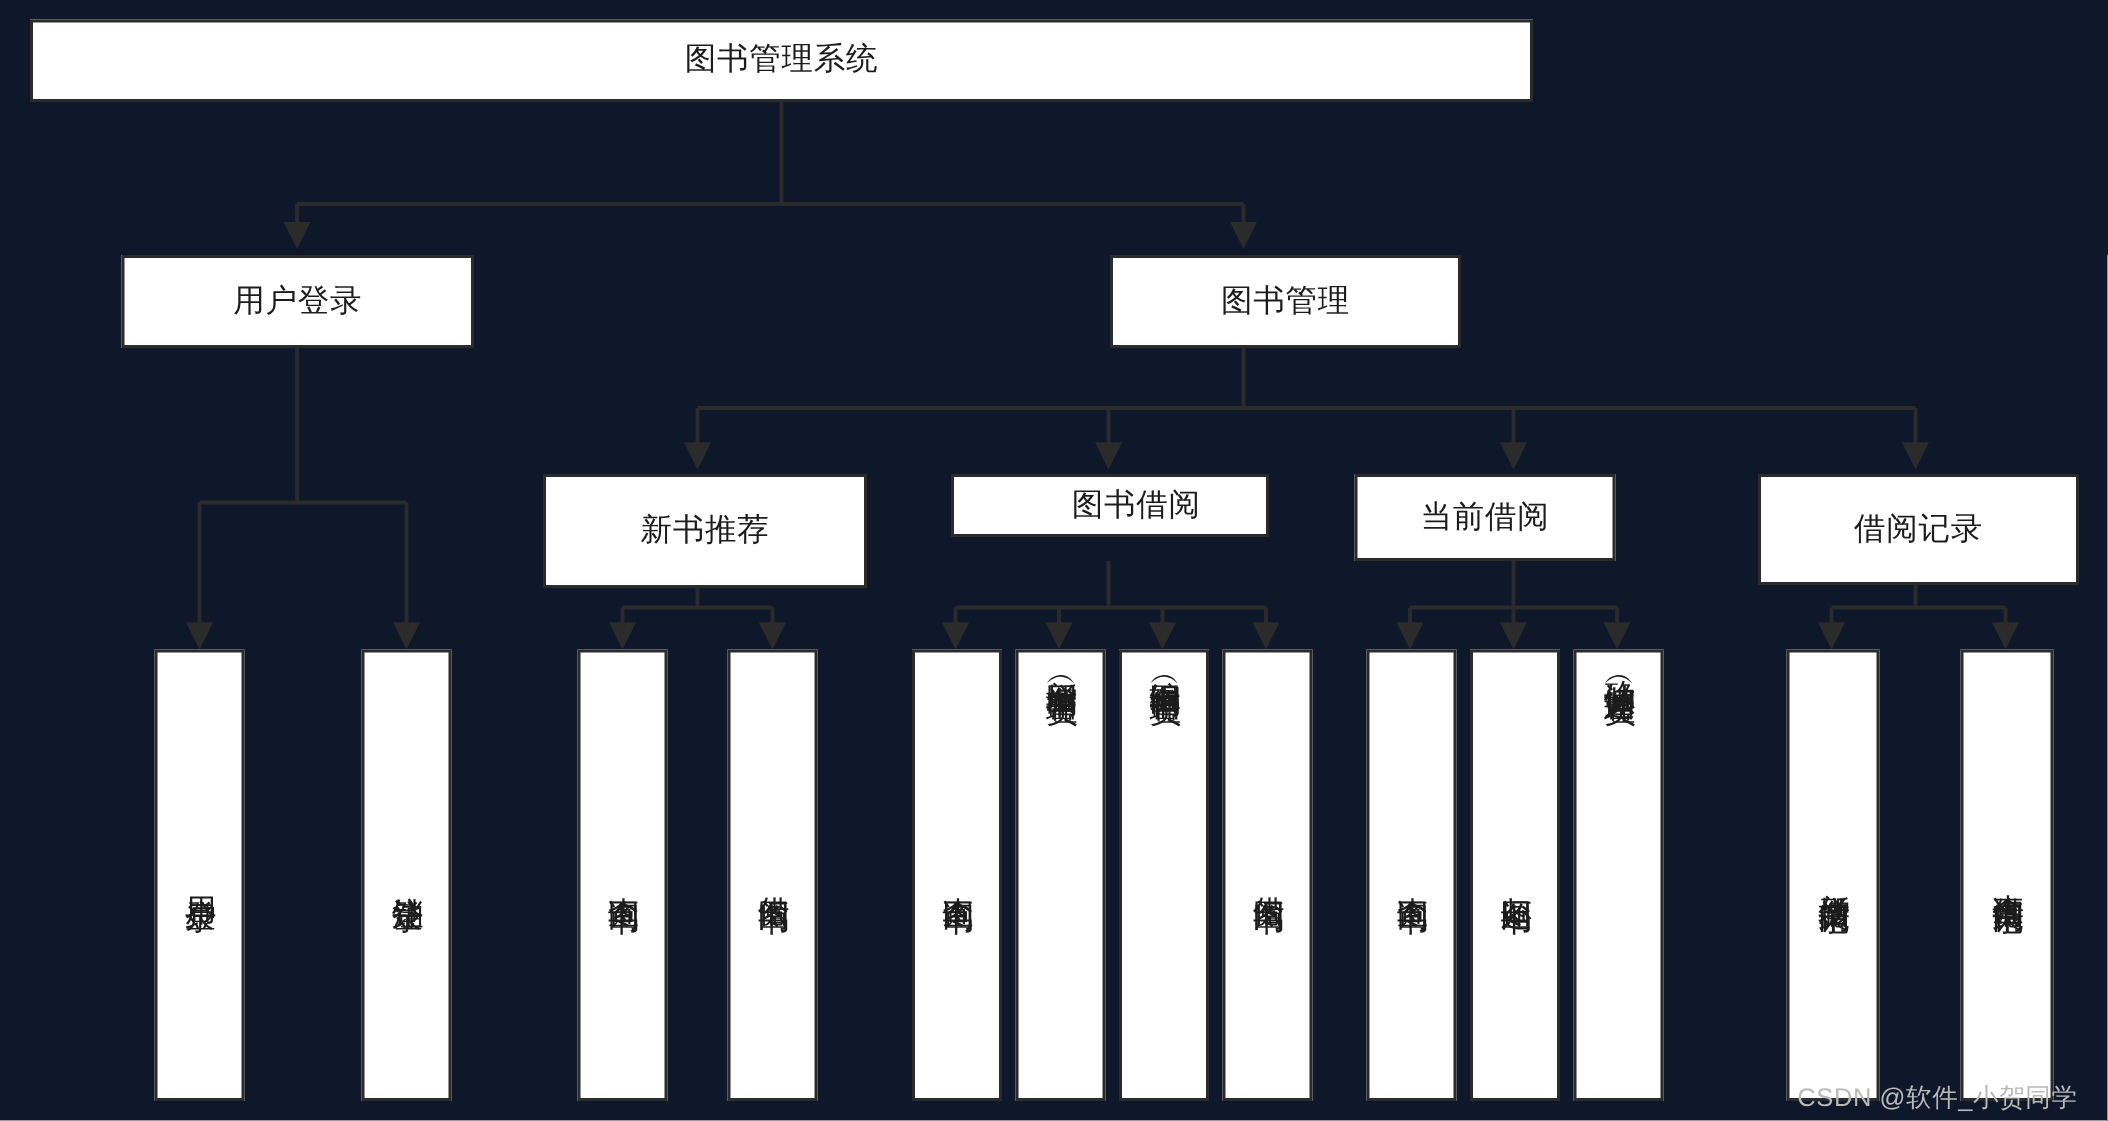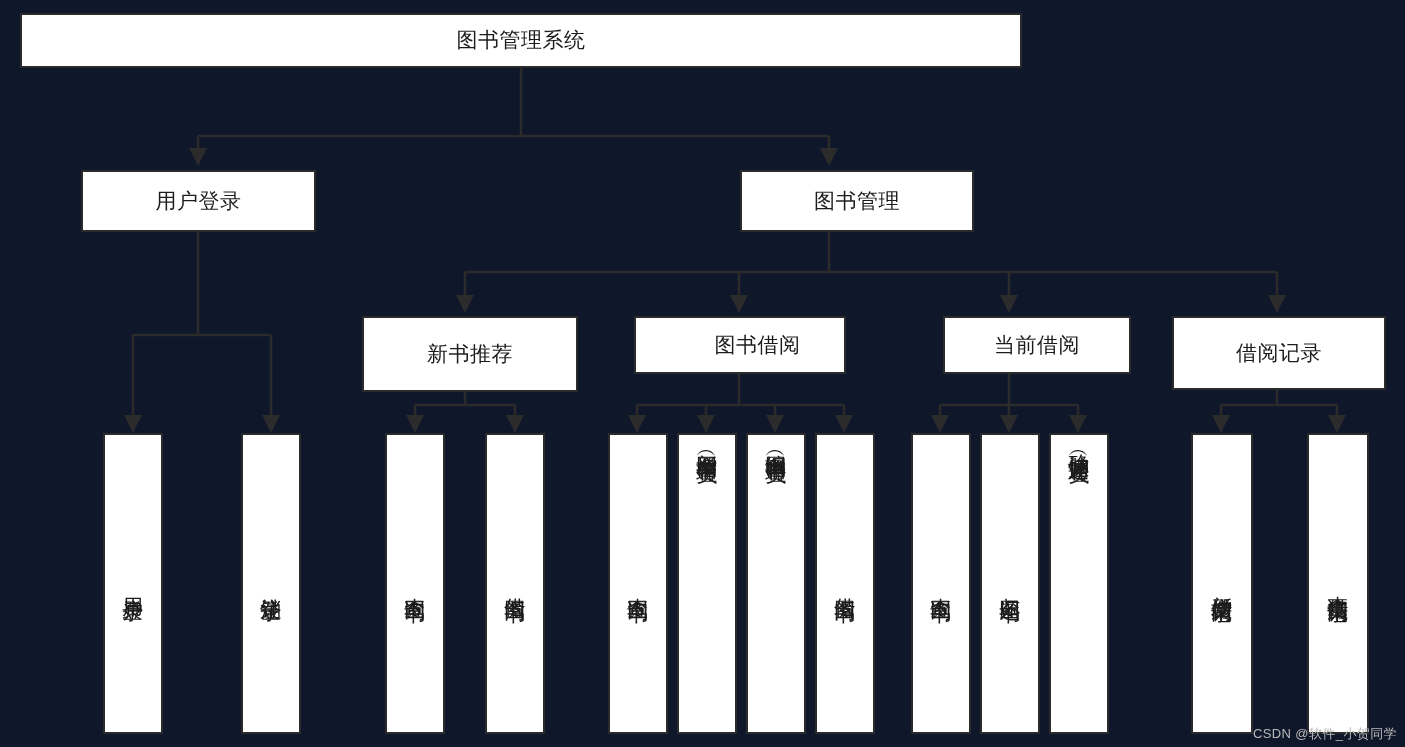--- a/index.html
+++ b/index.html
@@ -63,23 +63,23 @@
     align-items: center;
   }
   .node.vertical.top {
     align-items: flex-start;
   }
   .node.vertical.top .label {
     padding-top: 2px;
   }
   #watermark {
     position: absolute;
-    right: 8px;
+    right: 20px;
     bottom: 4px;
-    font-size: 13px;
+    font-size: 17px;
     color: #b9b9b9;
     letter-spacing: 0.4px;
     z-index: 5;
     white-space: nowrap;
     font-family: "Liberation Sans", "DejaVu Sans", sans-serif;
   }
 </style>
 </head>
 <body>
 
@@ -144,25 +144,25 @@
   </div>
 
   <div class="node" style="left:712px; top:170px; width:234px; height:62px;margin-left:28px;">
     <span class="label">图书管理</span>
   </div>
 
   <div class="node" style="left:362px; top:316px; width:216px; height:76px;">
     <span class="label">新书推荐</span>
   </div>
 
-  <div class="node" style="left:634px; top:316px; width:212px; height:58px;padding-left:35px;">
+  <div class="node" style="left:634px; top:316px; width:212px; height:42px;padding-left:35px;">
     <span class="label">图书借阅</span>
   </div>
 
-  <div class="node" style="left:903px; top:316px; width:188px; height:58px;margin-left:40px;">
+  <div class="node" style="left:903px; top:316px; width:174px; height:58px;">
     <span class="label">当前借阅</span>
   </div>
 
   <div class="node" style="left:1172px; top:316px; width:214px; height:74px;">
     <span class="label">借阅记录</span>
   </div>
 
   <div class="node vertical mid" style="left:103px; top:433px; width:60px; height:301px;">
     <span class="label">用户登录</span>
   </div>

